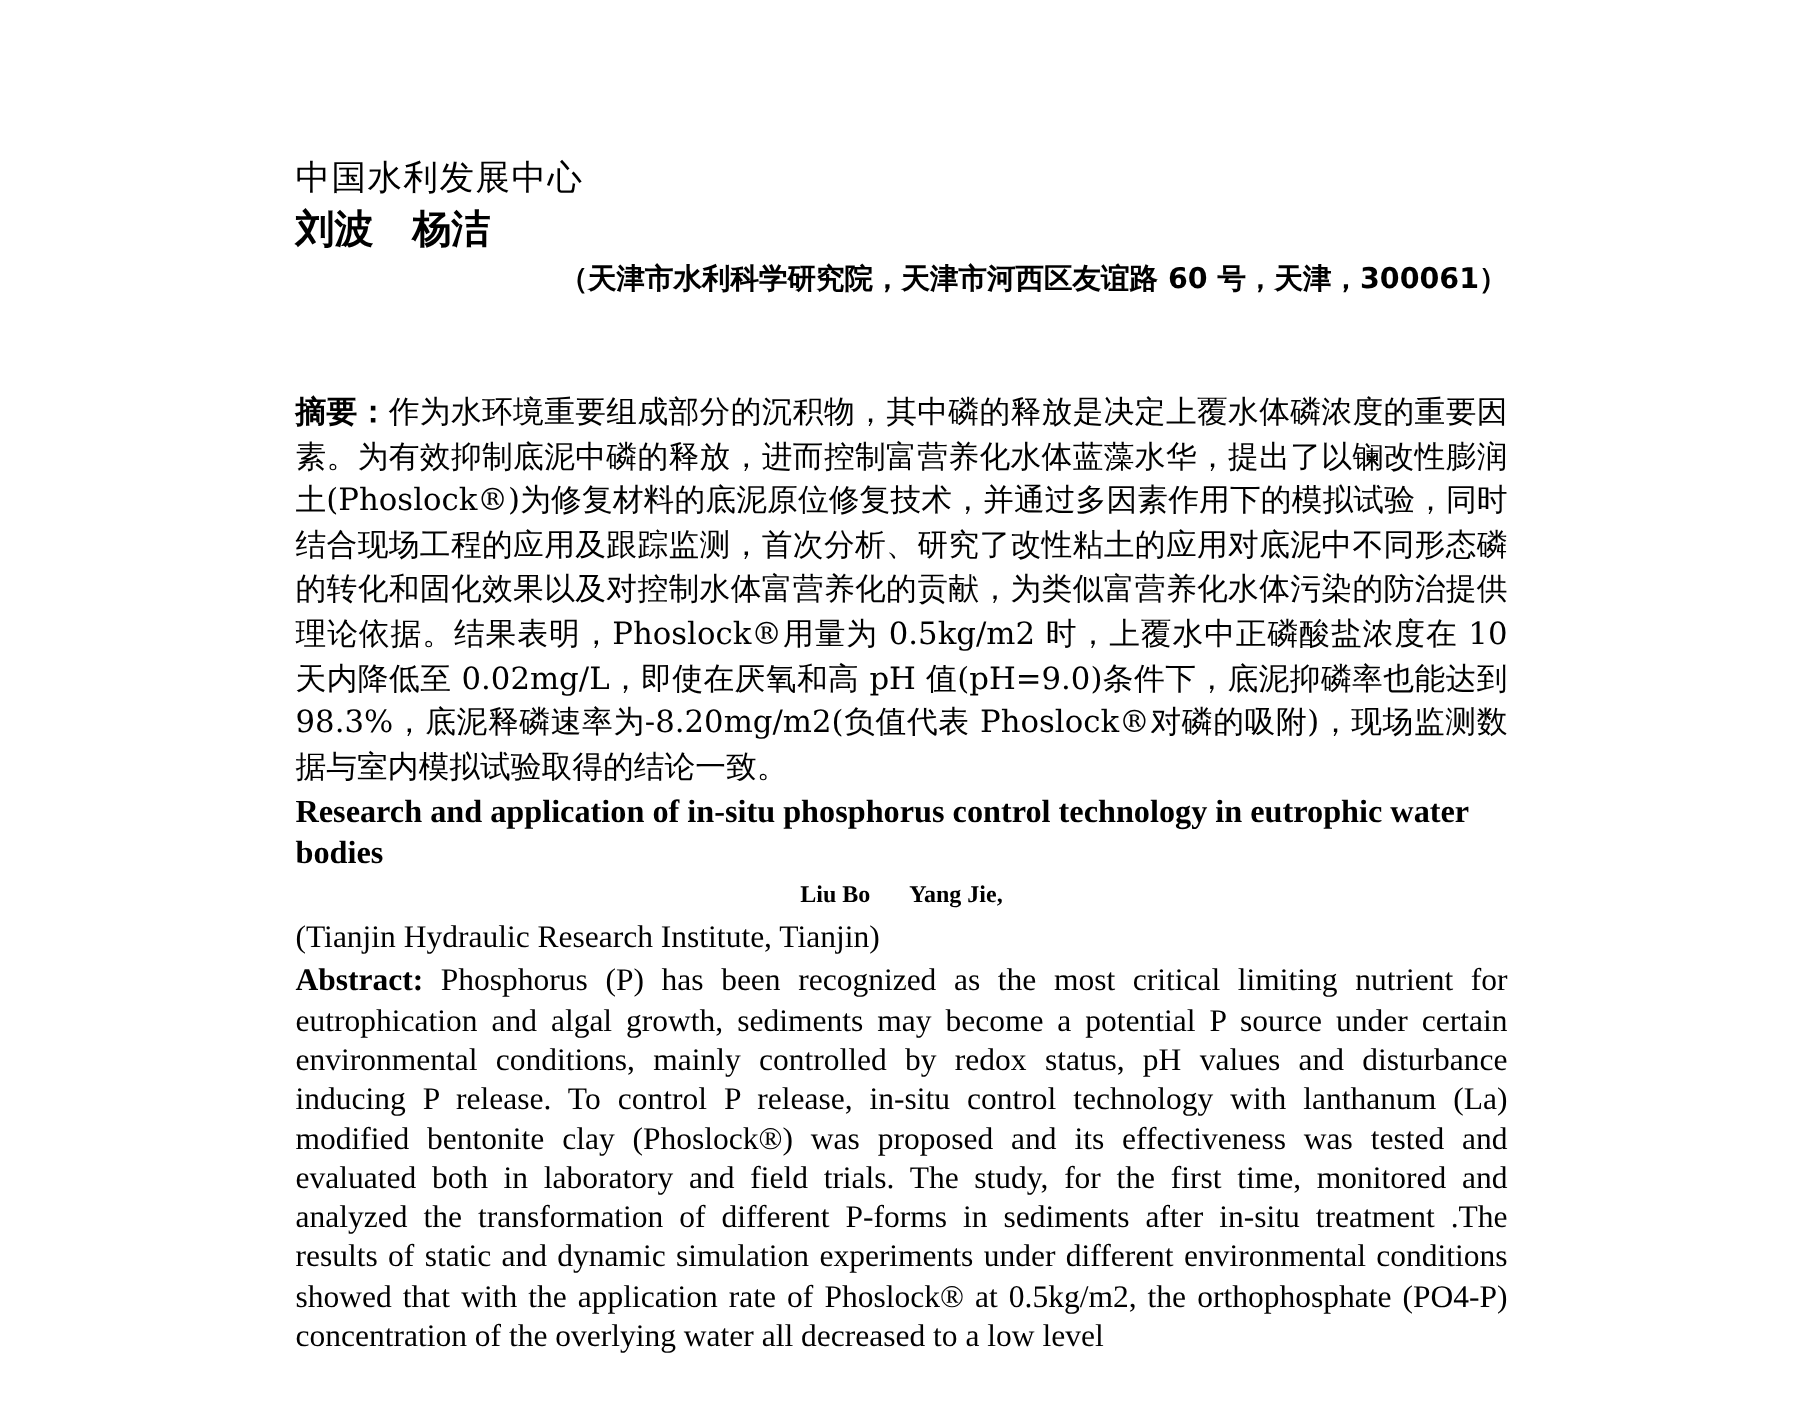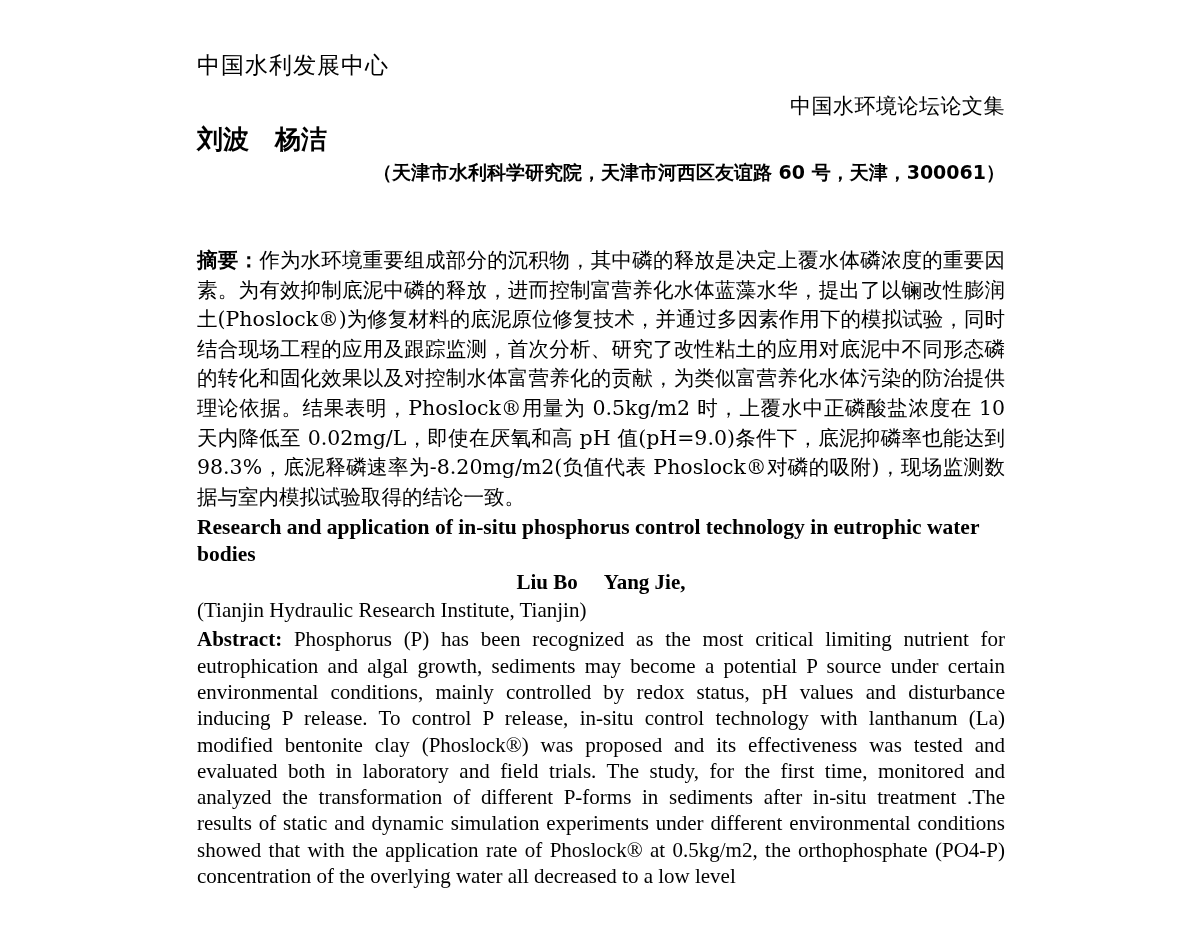--- a/index.html
+++ b/index.html
@@ -20,21 +20,21 @@
   }
   .content {
     position: absolute;
     left: 197px;
     top: 0;
     width: 808px;
   }
 
   
   .runhead-left {
-    margin-top: 50px;
+    margin-top: 104px;
     font-size: 23px;
     line-height: 30px;
     letter-spacing: 1px;
     text-align: left;
     font-family: "DejaVu Serif", "Liberation Serif", serif;
   }
   .runhead-right {
     margin-top: 12px;
     font-size: 21px;
     line-height: 28px;
@@ -97,21 +97,21 @@
   .en-title {
     margin-top: 2px;
     font-size: 21.5px;
     line-height: 27px;
     font-weight: bold;
     text-align: left;
     font-family: "Liberation Serif", "DejaVu Serif", serif;
   }
   .en-authors {
     margin-top: 1px;
-    font-size: 21px;
+    font-size: 16px;
     line-height: 27px;
     font-weight: bold;
     text-align: center;
     font-family: "Liberation Serif", "DejaVu Serif", serif;
   }
   .en-authors .gap { display:inline-block; width: 26px; }
   .en-affil {
     margin-top: 1px;
     font-size: 21px;
     line-height: 27px;
@@ -129,21 +129,20 @@
   .en-abstract p { margin: 0; }
 </style>
 </head>
 <body>
 
 <div class="page">
   <div class="content">
 
     <div class="runhead-left">中国水利发展中心</div>
 
-    <div class="runhead-right">中国水环境论坛论文集</div>
 
 
     <div class="cn-authors">
       <span>刘波</span><span class="gap"></span><span>杨洁</span>
     </div>
 
     <div class="cn-affil">（天津市水利科学研究院，天津市河西区友谊路 60 号，天津，300061）</div>
 
     <div class="cn-abstract">
       <p><span class="lbl">摘要：</span><span>作为水环境重要组成部分的沉积物，其中磷的释放是决定上覆水体磷浓度的重要因素。为有效抑制底泥中磷的释放，进而控制富营养化水体蓝藻水华，提出了以镧改性膨润土(Phoslock®)为修复材料的底泥原位修复技术，并通过多因素作用下的模拟试验，同时结合现场工程的应用及跟踪监测，首次分析、研究了改性粘土的应用对底泥中不同形态磷的转化和固化效果以及对控制水体富营养化的贡献，为类似富营养化水体污染的防治提供理论依据。结果表明，Phoslock®用量为 0.5kg/m2 时，上覆水中正磷酸盐浓度在 10 天内降低至 0.02mg/L，即使在厌氧和高 pH 值(pH=9.0)条件下，底泥抑磷率也能达到 98.3%，底泥释磷速率为-8.20mg/m2(负值代表 Phoslock®对磷的吸附)，现场监测数据与室内模拟试验取得的结论一致。</span></p>

